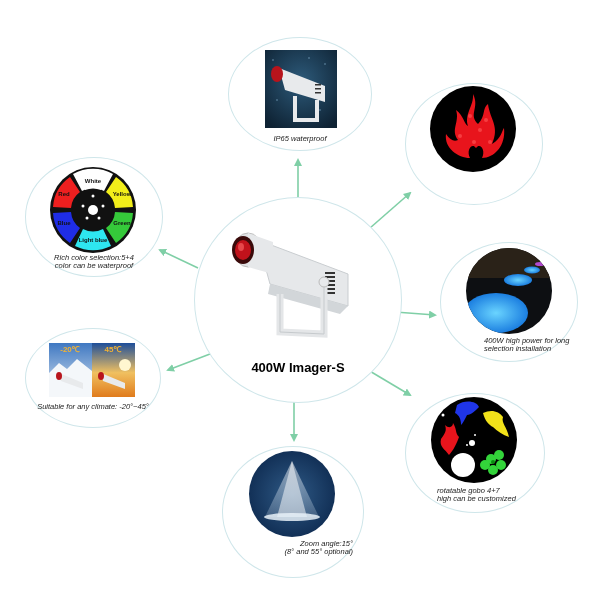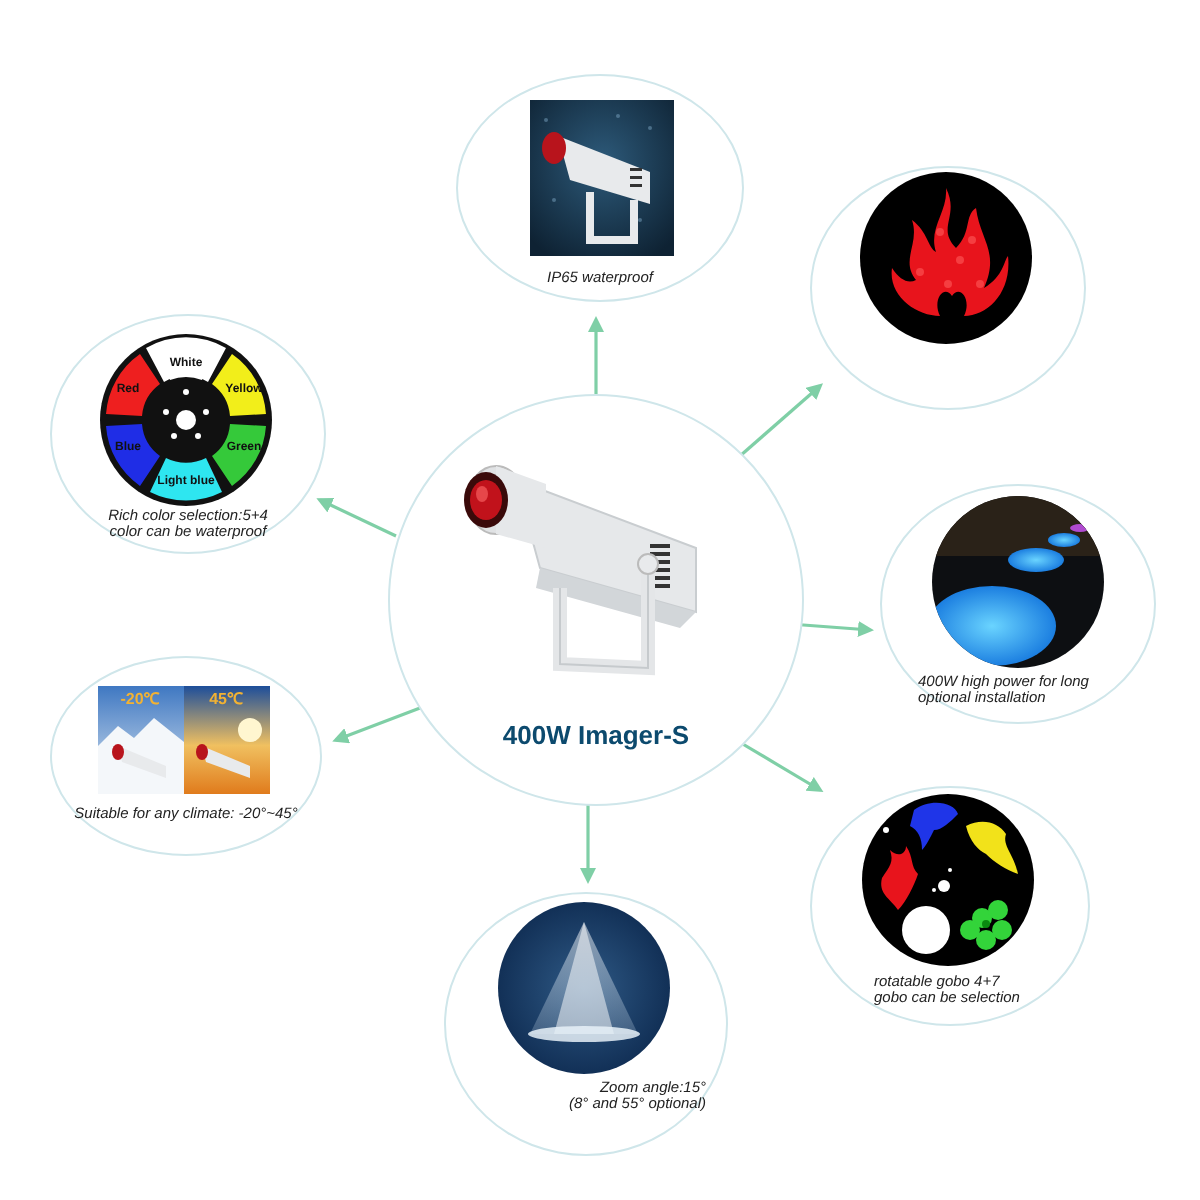--- a/index.html
+++ b/index.html
@@ -2,21 +2,21 @@
 <html><head>
 <meta charset="utf-8">
 <style>
   html, body { margin:0; padding:0; background:#ffffff; }
   body { width:600px; height:600px; position:relative; overflow:hidden; font-family:"Liberation Sans", sans-serif; }
   .stage { position:absolute; left:0; top:0; width:600px; height:600px; }
   svg.lines { position:absolute; left:0; top:0; }
   .bubble { position:absolute; border:1px solid #cfe6ea; border-radius:50%; box-sizing:border-box; background:#fff; }
   .cap { position:absolute; font-size:7.5px; line-height:8px; color:#222; text-align:center;font-style:italic; }
   .cap.left { text-align:left; }
-  .title { position:absolute; font-weight:bold; font-size:13px; color:#0c4a6e; text-align:center; }
+  .title { position:absolute; font-weight:bold; font-size:13px; color:#000000; text-align:center; }
   .img { position:absolute; overflow:hidden; }
 </style>
 </head>
 <body>
 
 <div class="stage">
 
   <svg class="lines" width="600" height="600">
     <defs>
       <marker id="ah" markerWidth="8" markerHeight="8" refX="6" refY="4" orient="auto" markerUnits="userSpaceOnUse">
@@ -151,23 +151,23 @@
     </defs>
     <g clip-path="url(#pc)">
       <rect width="86" height="86" fill="#0d0f12"></rect>
       <rect x="0" y="0" width="86" height="30" fill="#2a2218"></rect>
       <ellipse cx="30" cy="65" rx="32" ry="20" fill="url(#spot)"></ellipse>
       <ellipse cx="52" cy="32" rx="14" ry="6" fill="url(#spot)"></ellipse>
       <ellipse cx="66" cy="22" rx="8" ry="3.5" fill="url(#spot)"></ellipse>
       <ellipse cx="74" cy="16" rx="5" ry="2" fill="#b04ad0"></ellipse>
     </g>
   </svg>
-  <div class="cap left" style="left:459px;top:337px;width:110px;">
+  <div class="cap left" style="left:484px;top:337px;width:110px;">
     <div>400W high power for long</div>
-    <div>optional installation</div>
+    <div>selection installation</div>
   </div>
 
   <div class="bubble" style="left:25px;top:328px;width:136px;height:100px;"></div>
   <div class="img" style="left:49px;top:343px;width:86px;height:54px;">
     <svg width="86" height="54" viewBox="0 0 86 54">
       <defs>
         <linearGradient id="cold" x1="0" y1="0" x2="0" y2="1">
             <stop offset="0" stop-color="#3f78c2"></stop>
             <stop offset="1" stop-color="#dfe9f2"></stop>
           </linearGradient>
@@ -206,21 +206,21 @@
     </g>
     <circle cx="62" cy="65" r="2" fill="#0a8a10"></circle>
     <circle cx="32" cy="68" r="12" fill="#fff"></circle>
     <circle cx="41" cy="46" r="3" fill="#fff"></circle>
     <circle cx="12" cy="18" r="1.5" fill="#fff"></circle>
     <circle cx="44" cy="38" r="1" fill="#fff"></circle>
       <circle cx="36" cy="48" r="1" fill="#fff"></circle>
   </svg>
   <div class="cap left" style="left:437px;top:487px;width:110px;">
     <div>rotatable gobo 4+7</div>
-    <div>gobo can be selection</div>
+    <div>high can be customized</div>
   </div>
 
   <div class="bubble" style="left:222px;top:446px;width:142px;height:132px;"></div>
   <svg class="img" style="left:249px;top:451px;" width="86" height="86" viewBox="0 0 86 86">
     <defs>
       <radialGradient id="zbg" cx="50%" cy="50%" r="55%">
         <stop offset="0" stop-color="#2f5a86"></stop>
           <stop offset="1" stop-color="#0f2c52"></stop>
       </radialGradient>
       <linearGradient id="beam" x1="0" y1="0" x2="0" y2="1">

